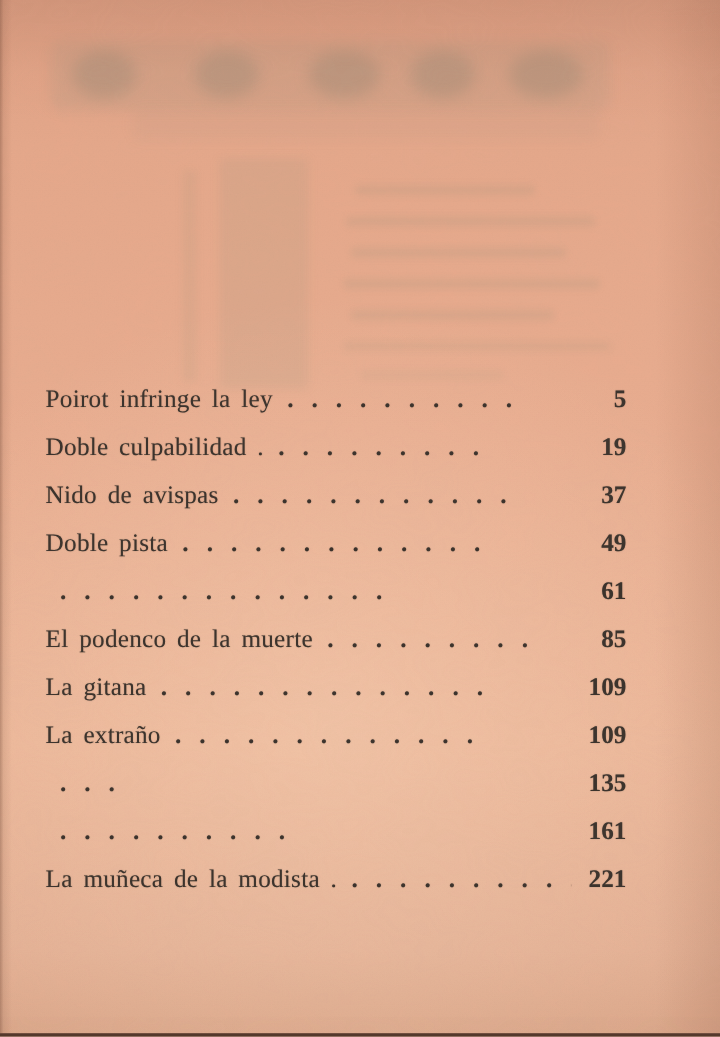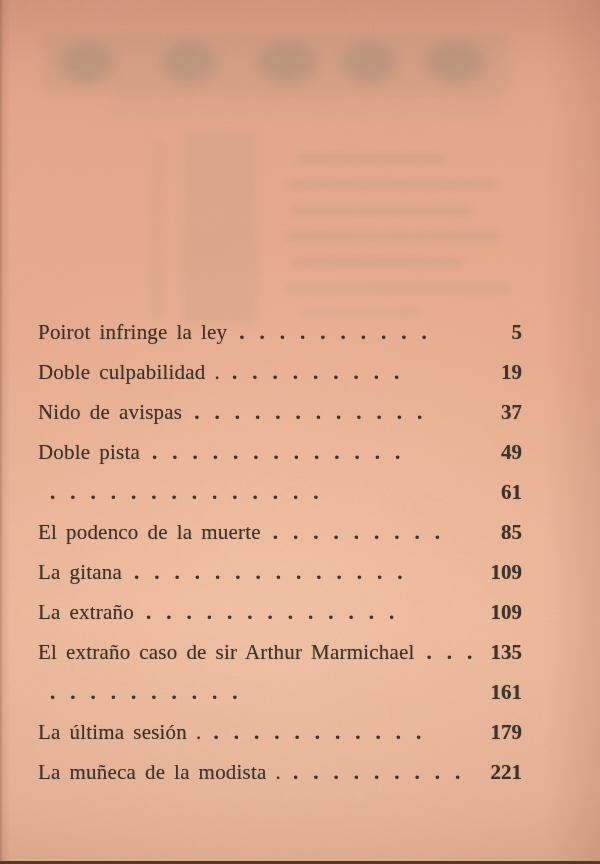--- a/index.html
+++ b/index.html
@@ -164,32 +164,26 @@
       <span class="toc-title">La gitana</span>
       <span class="toc-leader">..............</span>
       <span class="toc-page">109</span>
     </div>
     <div class="toc-row">
       <span class="toc-title">La extraño</span>
       <span class="toc-leader">.............</span>
       <span class="toc-page">109</span>
     </div>
     <div class="toc-row">
-      <span class="toc-title">El extraño caso de sir Arthur Marmichael</span>
       <span class="toc-leader">...</span>
       <span class="toc-page">135</span>
     </div>
     <div class="toc-row">
       <span class="toc-leader">..........</span>
       <span class="toc-page">161</span>
-    </div>
-    <div class="toc-row">
-      <span class="toc-title">La última sesión .</span>
-      <span class="toc-leader">...........</span>
-      <span class="toc-page">179</span>
     </div>
     <div class="toc-row">
       <span class="toc-title">La muñeca de la modista .</span>
       <span class="toc-leader">..........</span>
       <span class="toc-page">221</span>
     </div>
   </div>
 
   <svg class="noise" width="600" height="864">
     <filter id="grain">

